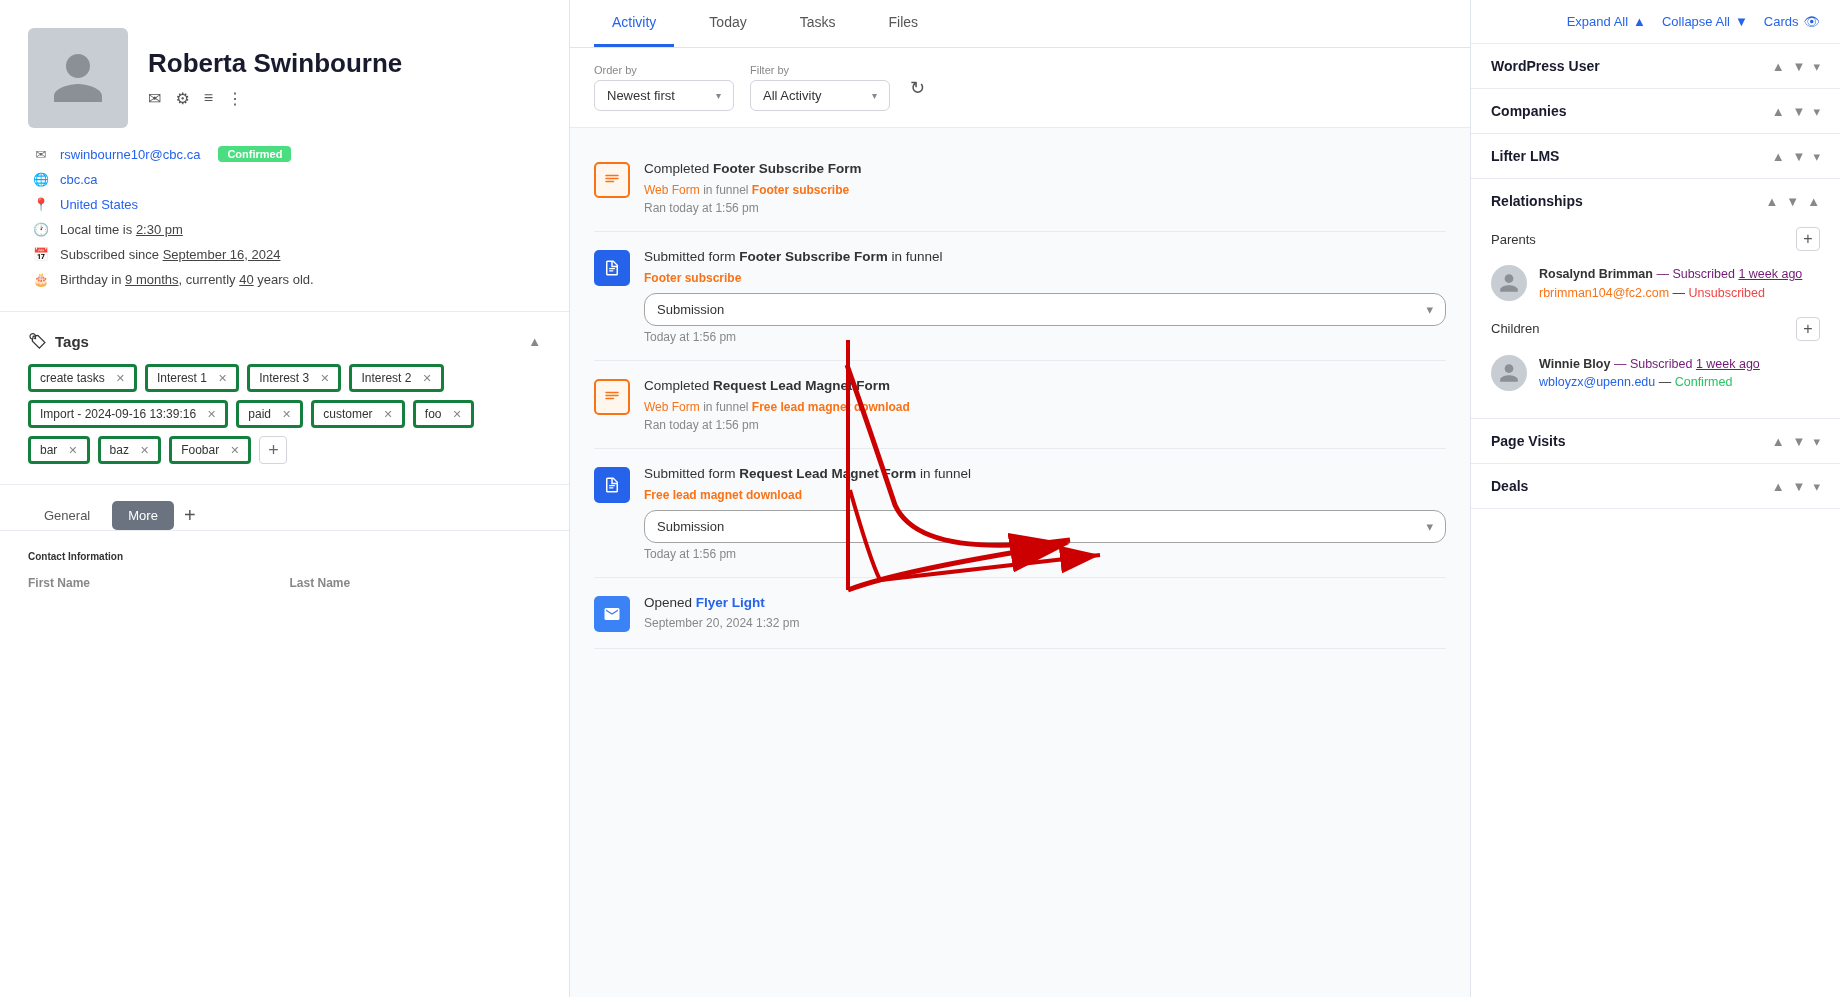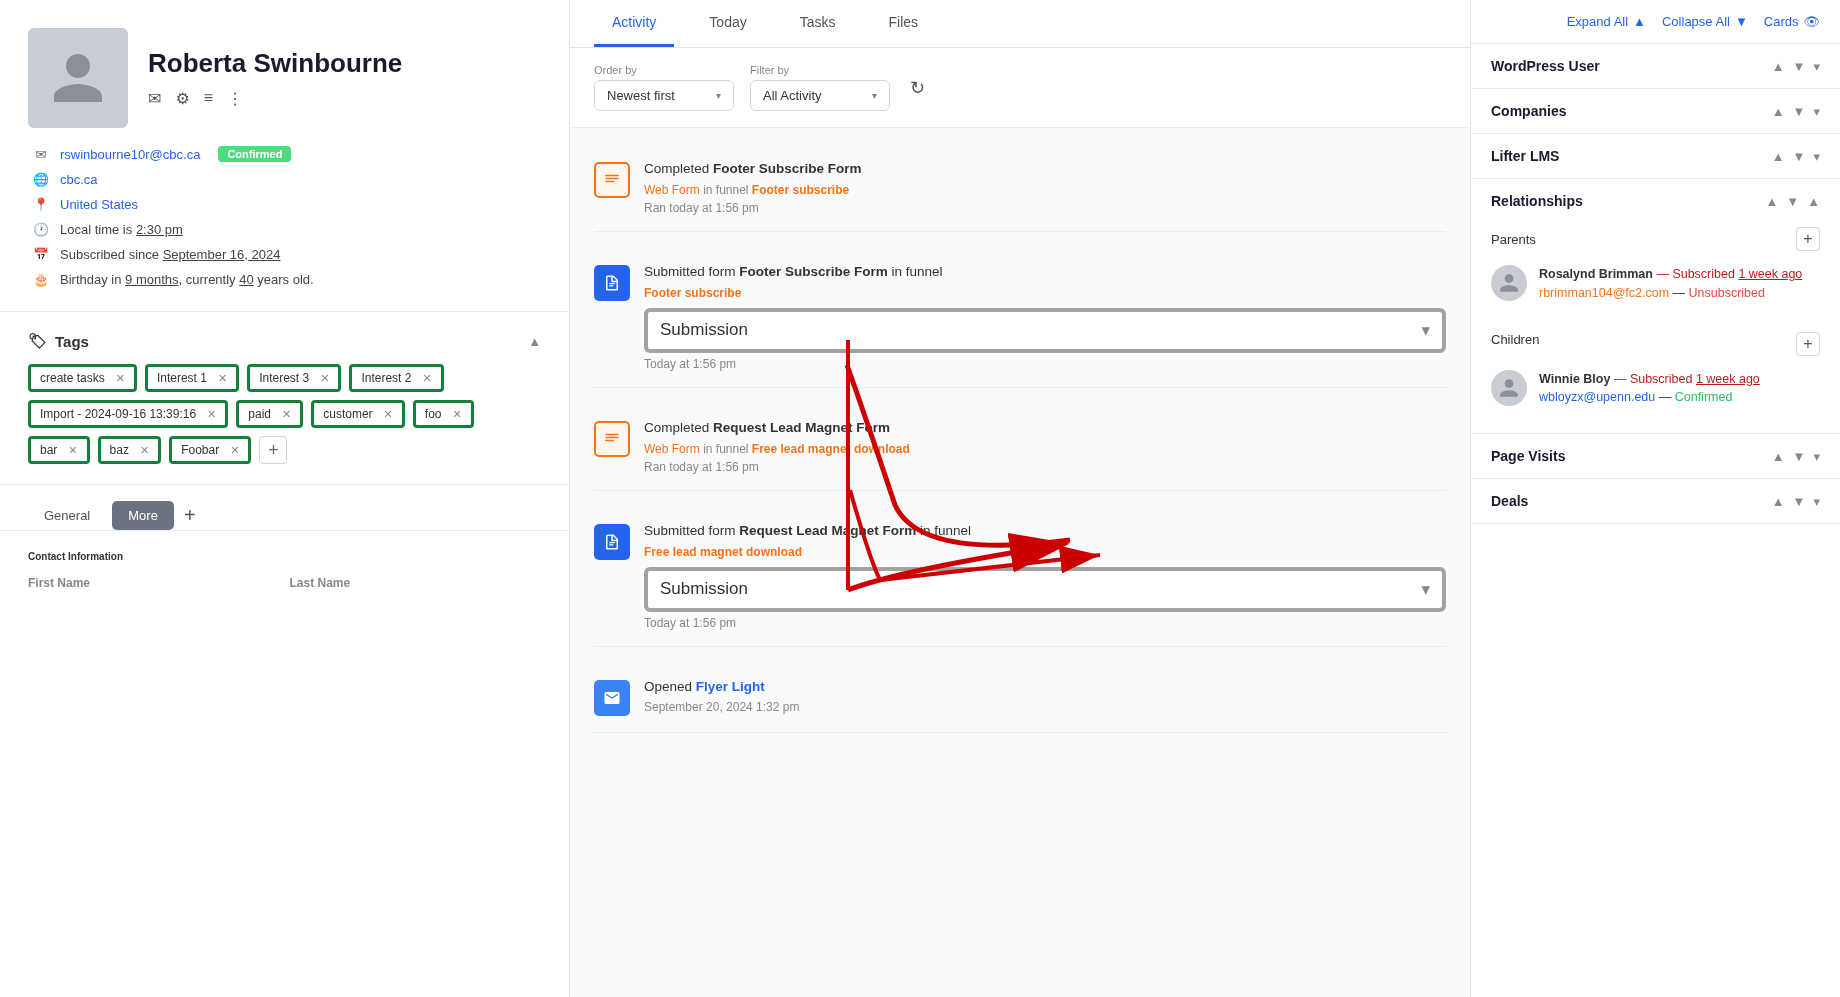--- a/index.html
+++ b/index.html
@@ -51,57 +51,57 @@
     .mid-tab { padding: 8px 18px; font-size: 14px; font-weight: 500; cursor: pointer; border: none; background: transparent; color: #555; border-bottom: 3px solid transparent; height: 100%; display: flex; align-items: center; }
     .mid-tab.active { color: #2563eb; border-bottom: 3px solid #2563eb; }
 
     .filter-bar { display: flex; align-items: center; gap: 16px; padding: 16px 24px; background: #fff; border-bottom: 1px solid #e8ecf0; flex-shrink: 0; }
     .filter-group { display: flex; flex-direction: column; gap: 4px; }
     .filter-label { font-size: 11px; color: #888; font-weight: 500; }
     .filter-select { display: flex; align-items: center; gap: 8px; border: 1px solid #d1d5db; border-radius: 6px; padding: 7px 12px; font-size: 13px; background: #fff; cursor: pointer; min-width: 140px; justify-content: space-between; }
     .filter-select .chevron { color: #888; font-size: 10px; }
     .refresh-icon { color: #555; font-size: 18px; cursor: pointer; margin-left: 4px; }
 
-    .activity-feed { flex: 1; overflow-y: auto; padding: 16px 24px; display: flex; flex-direction: column; gap: 15px; }
+    .activity-feed { flex: 1; overflow-y: auto; padding: 16px 24px; display: flex; flex-direction: column; gap: 0; }
 
     .activity-item { display: flex; gap: 14px; padding: 16px 0; border-bottom: 1px solid #e8ecf0; }
     .activity-icon { width: 36px; height: 36px; border-radius: 5px; display: flex; align-items: center; justify-content: center; font-size: 16px; flex-shrink: 0; margin-top: 2px; }
     .activity-icon.orange { background: #fff7ed; border: 2px solid #f97316; color: #f97316; }
     .activity-icon.blue { background: #2563eb; color: #fff; }
     .activity-icon.blue-light { background: #3b82f6; color: #fff; }
 
     .activity-content { flex: 1; }
     .activity-title { font-size: 13.5px; color: #333; margin-bottom: 4px; line-height: 1.4; }
     .activity-title strong { font-weight: 700; }
     .activity-meta { font-size: 12px; color: #888; margin-bottom: 4px; }
     .activity-meta a { color: #f97316; text-decoration: none; }
     .activity-link { color: #2563eb; font-weight: 600; text-decoration: none; }
     .activity-time { font-size: 12px; color: #888; margin-top: 4px; }
 
-    .submission-dropdown { display: flex; align-items: center; justify-content: space-between; border: 4px solid #a3a3a3; border-radius: 6px; padding: 8px 12px; font-size: 17px; color: #333; background: #fff; margin: 8px 0 4px; cursor: pointer; }
+    .submission-dropdown { display: flex; align-items: center; justify-content: space-between; border: 1px solid #a3a3a3; border-radius: 12px; padding: 8px 12px; font-size: 13px; color: #333; background: #fff; margin: 8px 0 4px; cursor: pointer; }
     .submission-dropdown .chevron { color: #888; }
 
     
     .right-panel { width: 370px; background: #fff; border-left: 1px solid #e0e5ec; display: flex; flex-direction: column; overflow-y: auto; flex-shrink: 0; }
     .right-top-actions { display: flex; align-items: center; gap: 16px; padding: 14px 20px; border-bottom: 1px solid #e8ecf0; justify-content: flex-end; }
     .right-action { display: flex; align-items: center; gap: 5px; font-size: 13px; color: #2563eb; cursor: pointer; }
 
     .right-section { border-bottom: 1px solid #e8ecf0; }
     .right-section-header { display: flex; align-items: center; justify-content: space-between; padding: 14px 20px; cursor: pointer; }
     .right-section-header h4 { font-size: 14px; font-weight: 600; color: #1a1a2e; }
     .right-section-controls { display: flex; gap: 8px; align-items: center; color: #888; }
 
     .right-section-content { padding: 4px 20px 16px; }
 
     .relationship-person { display: flex; gap: 12px; align-items: flex-start; padding: 10px 0; }
     .person-avatar { width: 36px; height: 36px; background: #c8cdd4; border-radius: 50%; flex-shrink: 0; display: flex; align-items: center; justify-content: center; }
     .person-avatar svg { width: 22px; height: 22px; fill: #8a9096; }
     .person-info { font-size: 12.5px; color: #333; line-height: 1.5; }
     .person-info strong { font-weight: 600; }
-    .person-info .muted { color: #b91c1c; }
+    .person-info .muted { color: #701a75; }
     .person-info .email-link { color: #f97316; text-decoration: none; }
     .person-info .confirmed { color: #22c55e; }
     .person-info .unsubscribed { color: #ef4444; }
 
     .add-btn { display: flex; align-items: center; justify-content: center; width: 24px; height: 24px; border: 1px solid #d1d5db; border-radius: 4px; color: #555; font-size: 16px; cursor: pointer; background: #fff; }
 
     .cards-btn { display: flex; align-items: center; gap: 5px; font-size: 13px; color: #2563eb; cursor: pointer; }
 
     
     .overlay { position: fixed; top: 0; left: 0; width: 100%; height: 100%; pointer-events: none; z-index: 999; }
@@ -411,21 +411,21 @@
           <svg viewBox="0 0 24 24">
               <path d="M12 12c2.7 0 4.8-2.1 4.8-4.8S14.7 2.4 12 2.4 7.2 4.5 7.2 7.2 9.3 12 12 12zm0 2.4c-3.2 0-9.6 1.6-9.6 4.8v2.4h19.2v-2.4c0-3.2-6.4-4.8-9.6-4.8z"></path>
             </svg>
         </div>
         <div class="person-info">
           <div><strong>Rosalynd Brimman</strong> <span class="muted">— Subscribed <span style="text-decoration:underline">1 week ago</span></span></div>
           <div><a href="#" class="email-link">rbrimman104@fc2.com</a> — <span class="unsubscribed">Unsubscribed</span></div>
         </div>
       </div>
 
-      <div style="display:flex; align-items:flex-start; justify-content:space-between; margin-bottom:4px; margin-top:19px;">
+      <div style="display:flex; align-items:center; justify-content:space-between; margin-bottom:4px; margin-top:4px;">
         <span style="font-size:13px; font-weight:500;">Children</span>
         <button class="add-btn">+</button>
       </div>
       <div class="relationship-person">
         <div class="person-avatar">
           <svg viewBox="0 0 24 24">
               <path d="M12 12c2.7 0 4.8-2.1 4.8-4.8S14.7 2.4 12 2.4 7.2 4.5 7.2 7.2 9.3 12 12 12zm0 2.4c-3.2 0-9.6 1.6-9.6 4.8v2.4h19.2v-2.4c0-3.2-6.4-4.8-9.6-4.8z"></path>
             </svg>
         </div>
         <div class="person-info">

